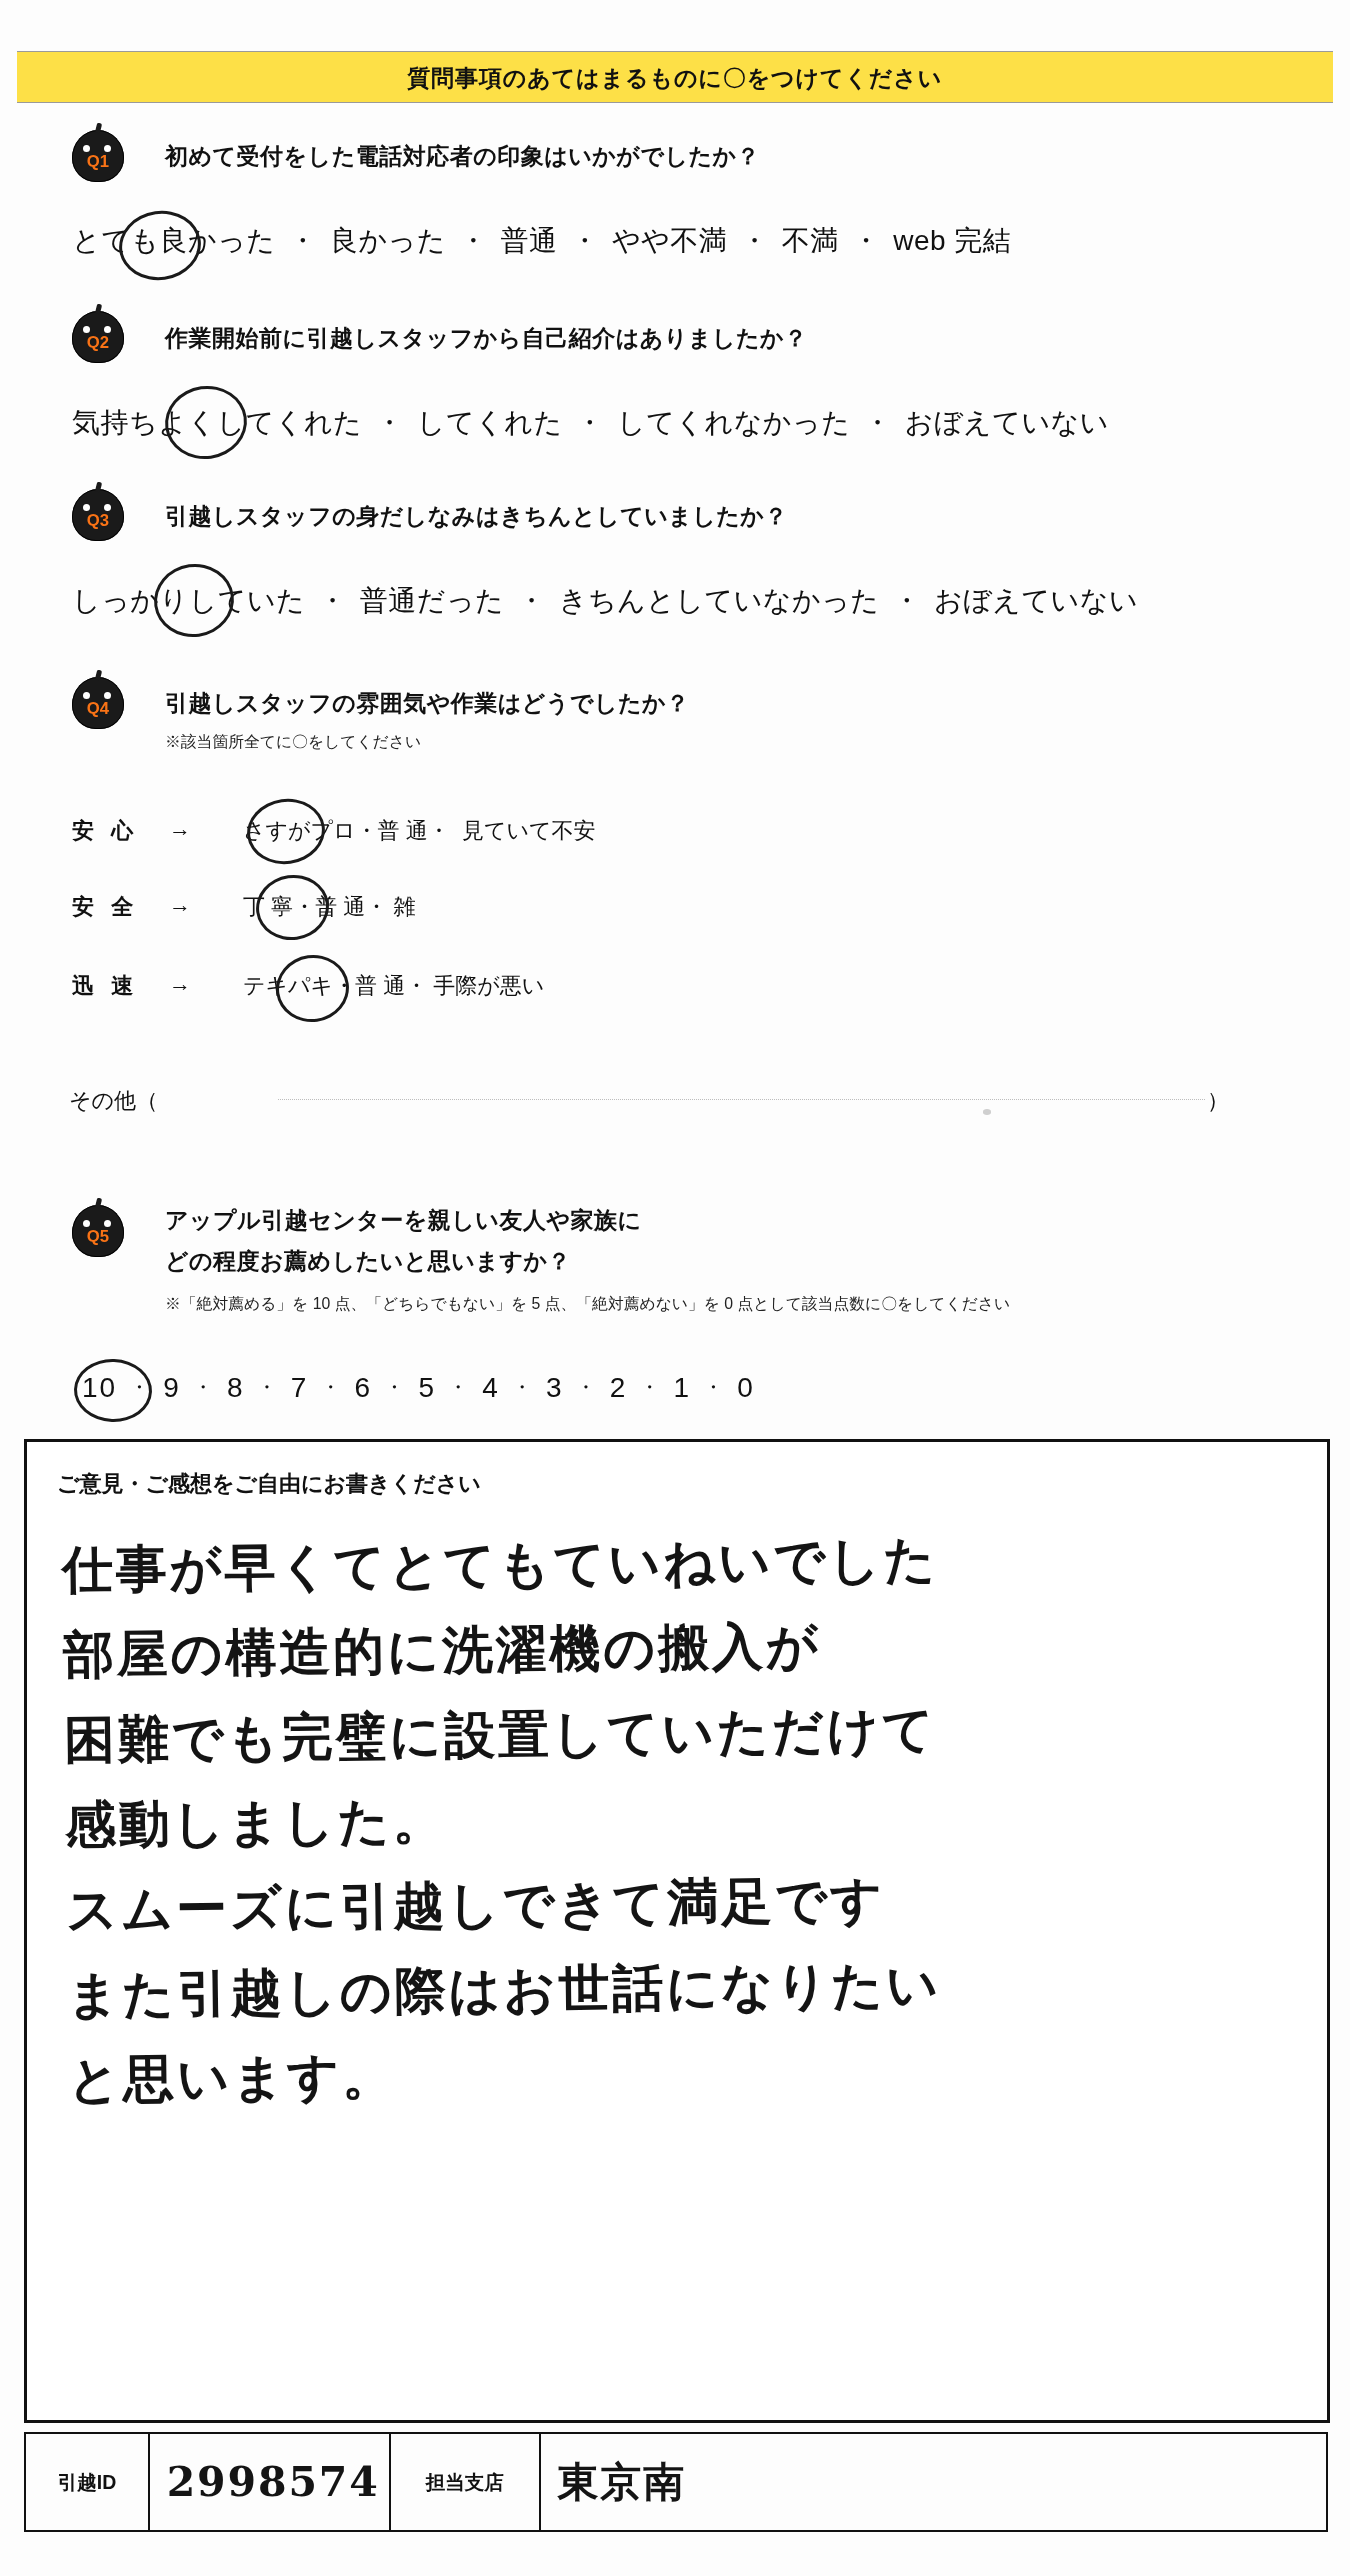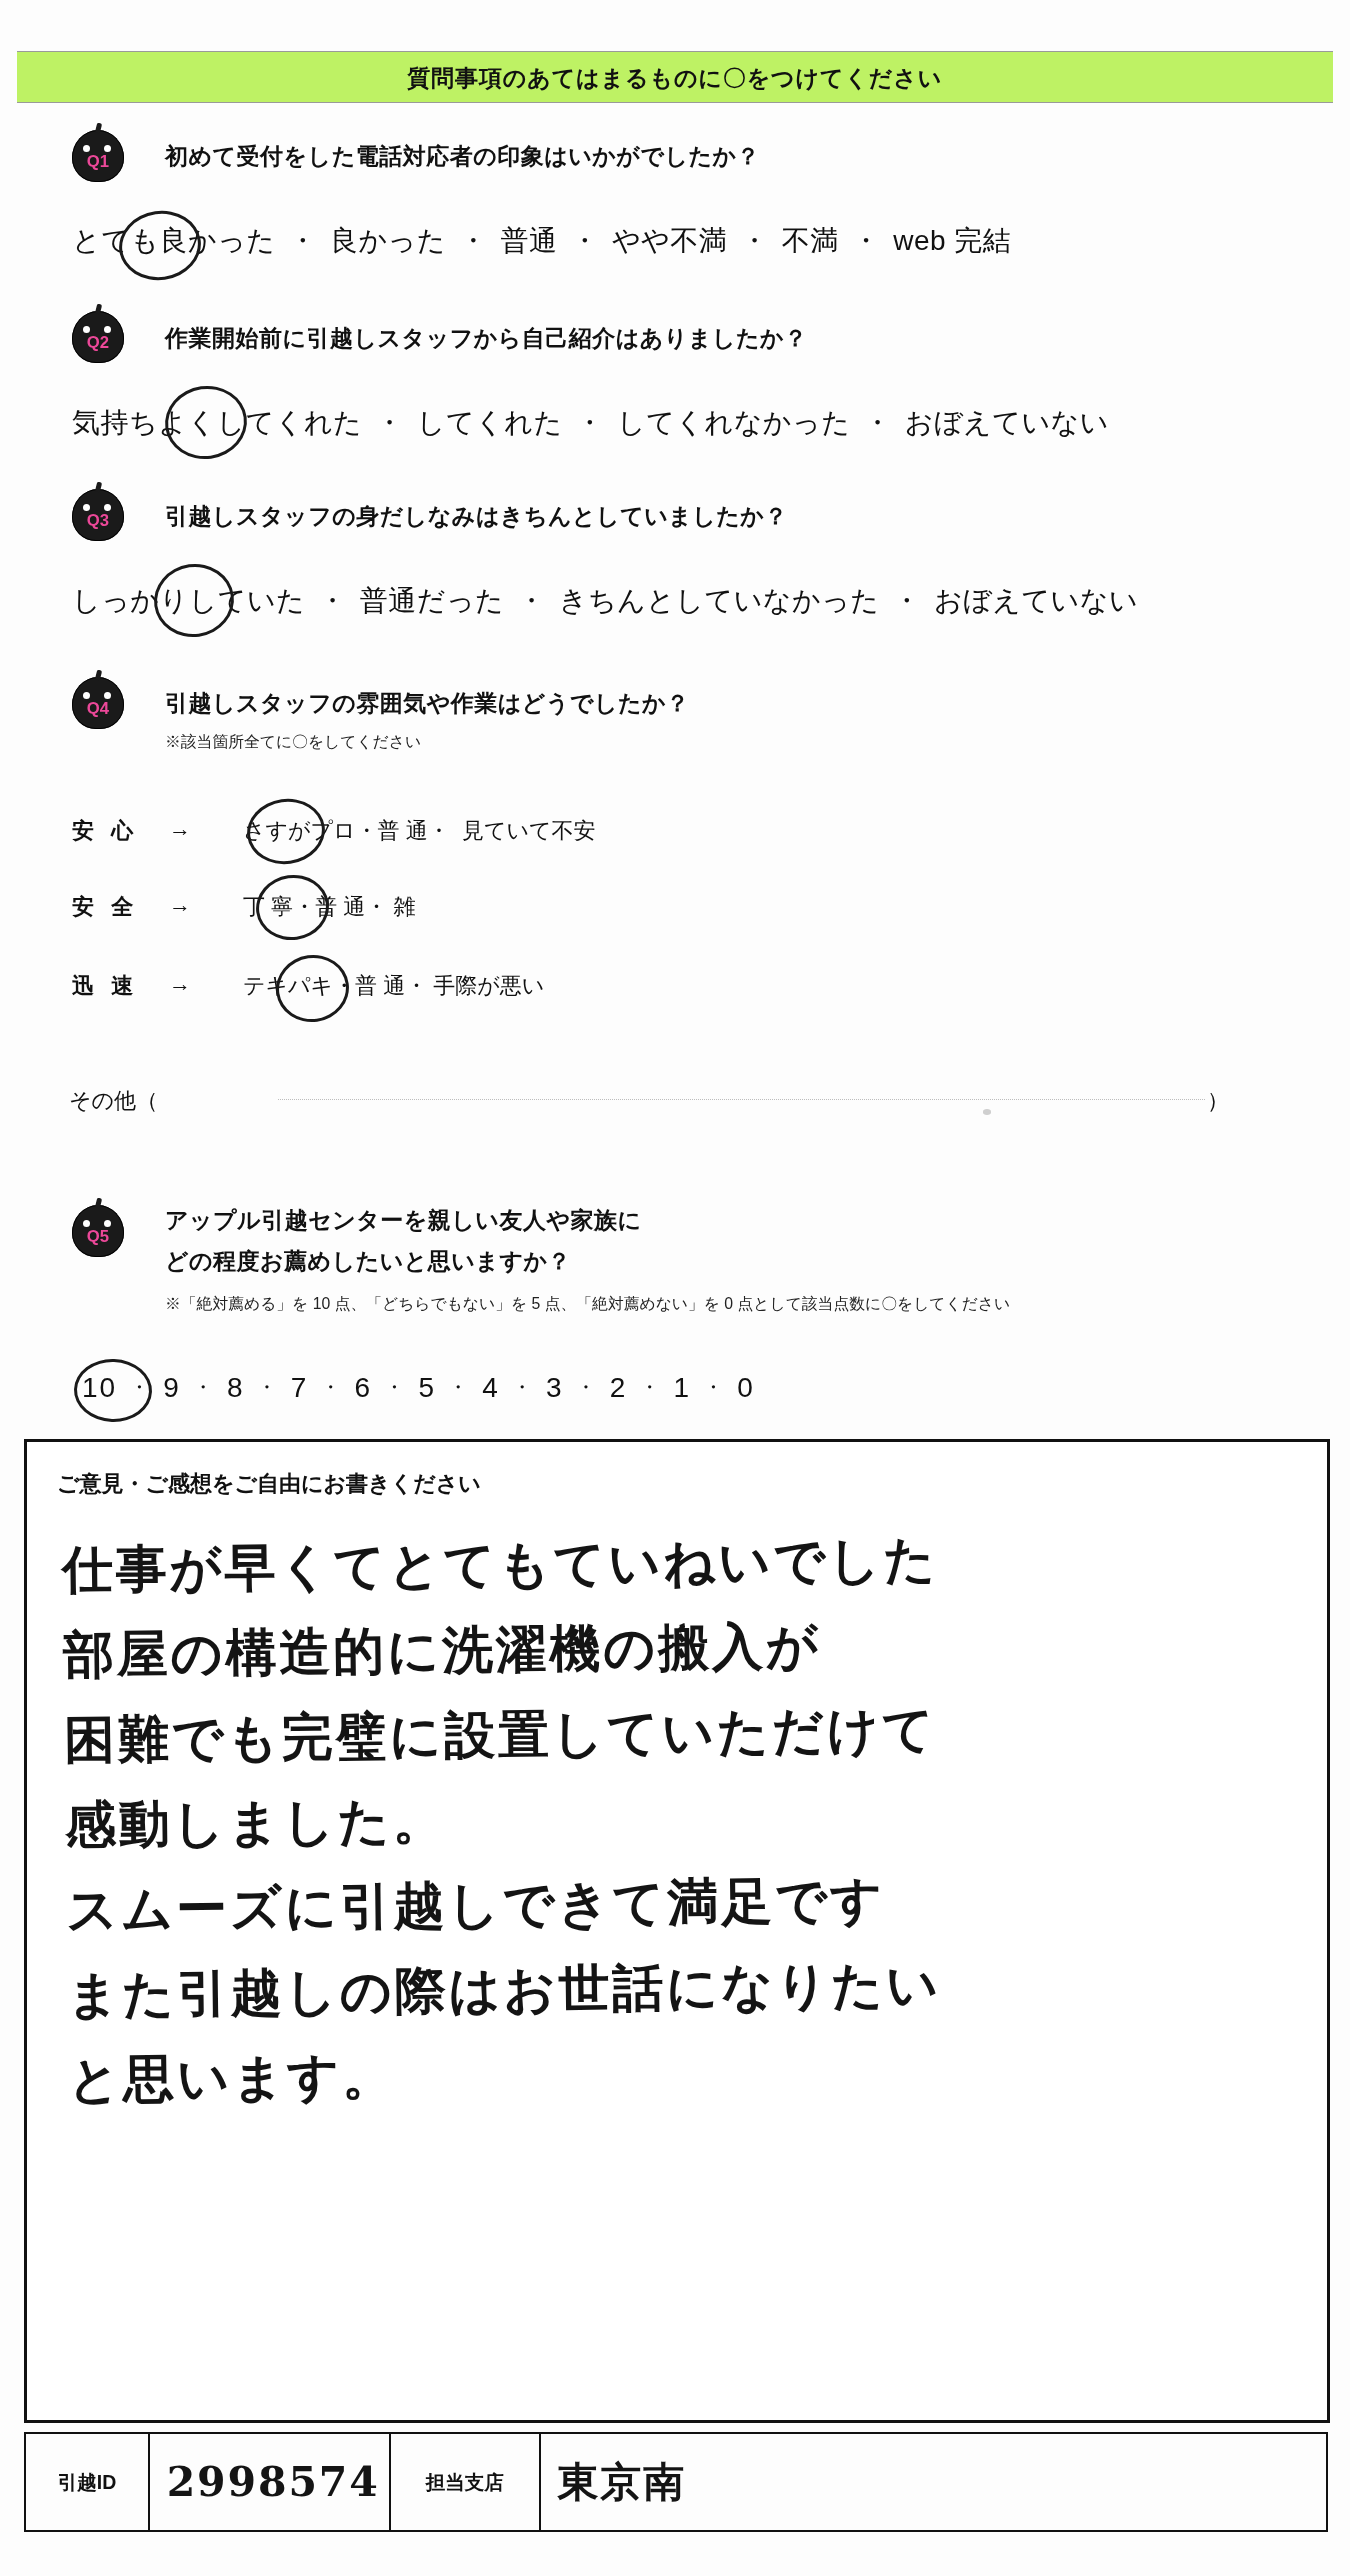--- a/index.html
+++ b/index.html
@@ -22,21 +22,21 @@
     height: 2576px;
     background: #fdfdfd;
   }
   
   .header-band {
     position: absolute;
     left: 16.7px;
     top: 51px;
     width: 1316px;
     height: 50px;
-    background: #bef264;
+    background: #fde047;
     border-top: 0.9px solid #9a9a9a;
     border-bottom: 0.9px solid #9a9a9a;
   }
   .header-band .title {
     position: absolute;
     width: 100%;
     top: 11px;
     text-align: center;
     font-size: 23px;
     font-weight: bold;
@@ -45,21 +45,21 @@
   }
   
   .qblock { position: absolute; left: 0; width: 1351px; }
   .qbadge {
     position: absolute;
     left: 72px;
     width: 52px;
     height: 52px;
     background: #1a1a1a;
     border-radius: 50% 50% 46% 46% / 54% 54% 46% 46%;
-    color: #ec4899;
+    color: #f97316;
     font-size: 17.6px;
     font-weight: bold;
     text-align: center;
     line-height: 57px;
     box-shadow: 0 0 0 0.9px #000 inset;
   }
   .qbadge:before {
     content: "";
     position: absolute;
     left: 24px;

